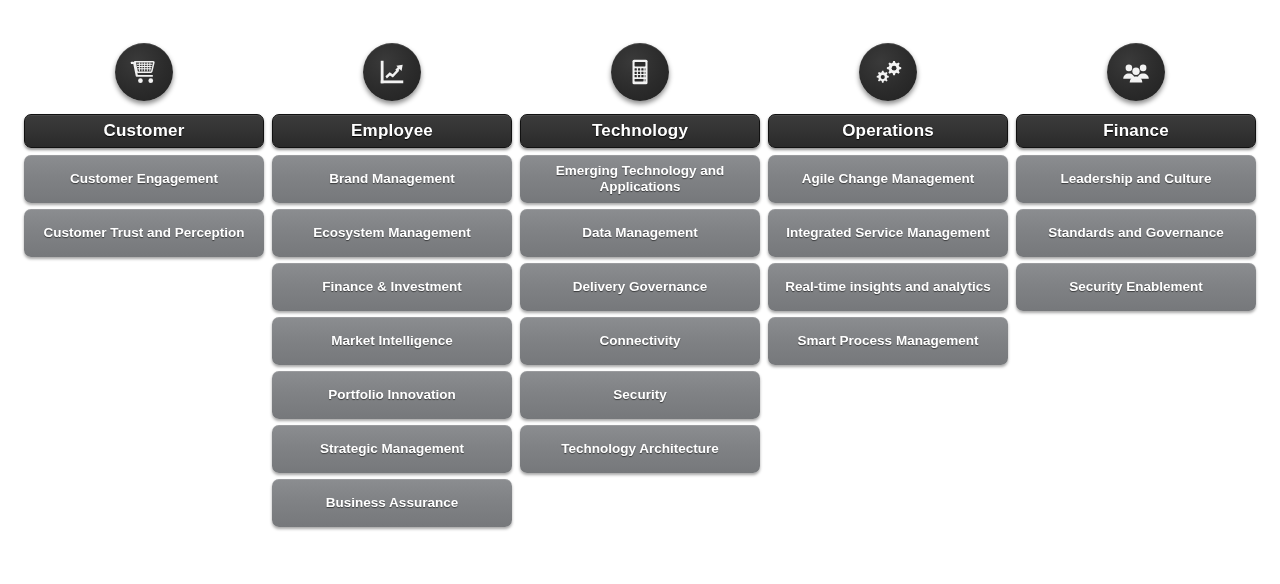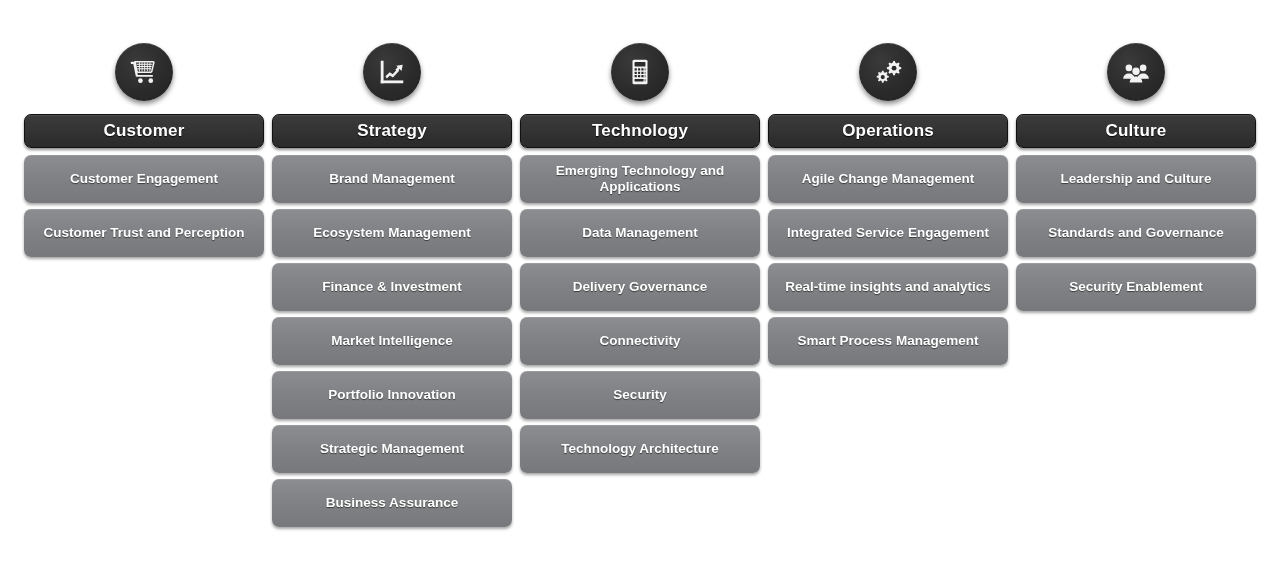--- a/index.html
+++ b/index.html
@@ -146,21 +146,21 @@
           <svg width="30" height="30" viewBox="0 0 32 32" aria-hidden="true">
             <g fill="#f2f2f2">
               <rect x="4" y="4" width="3" height="24"></rect>
               <rect x="4" y="25" width="24" height="3"></rect>
               <path d="M9 20.5 l4.6 -4.3 l3.1 2.1 l5.1 -5.4 l1.9 1.8 l-6.8 7.2 l-3.1 -2.1 l-3.3 3.1 z"></path>
               <path d="M20.6 9.4 L27.4 8.2 L26.2 15 l-2.1 -2.2 l-2.6 2.7 l-2.0 -1.9 l2.6 -2.8 z"></path>
             </g>
           </svg>
         </div>
       </div>
-      <div class="col-header">Strategy</div>
+      <div class="col-header">Employee</div>
       <div class="cells">
         <div class="cell">Brand Management</div>
         <div class="cell">Ecosystem Management</div>
         <div class="cell">Finance &amp; Investment</div>
         <div class="cell">Market Intelligence</div>
         <div class="cell">Portfolio Innovation</div>
         <div class="cell">Strategic Management</div>
         <div class="cell">Business Assurance</div>
       </div>
     </div>
@@ -212,42 +212,42 @@
               <circle cx="22.45" cy="11.93" r="2.6" fill="#2b2b2b"></circle>
               <path d="M9.6 14.6 l1.6 0 l0.38 1.73 a5.2 5.2 0 0 1 1.3 0.54 l1.5 -0.95 l1.13 1.13 l-0.95 1.5 a5.2 5.2 0 0 1 0.54 1.3 l1.73 0.38 l0 1.6 l-1.73 0.38 a5.2 5.2 0 0 1 -0.54 1.3 l0.95 1.5 l-1.13 1.13 l-1.5 -0.95 a5.2 5.2 0 0 1 -1.3 0.54 l-0.38 1.73 l-1.6 0 l-0.38 -1.73 a5.2 5.2 0 0 1 -1.3 -0.54 l-1.5 0.95 l-1.13 -1.13 l0.95 -1.5 a5.2 5.2 0 0 1 -0.54 -1.3 l-1.73 -0.38 l0 -1.6 l1.73 -0.38 a5.2 5.2 0 0 1 0.54 -1.3 l-0.95 -1.5 l1.13 -1.13 l1.5 0.95 a5.2 5.2 0 0 1 1.3 -0.54 z"></path>
               <circle cx="10.4" cy="21.43" r="2.2" fill="#2b2b2b"></circle>
             </g>
           </svg>
         </div>
       </div>
       <div class="col-header">Operations</div>
       <div class="cells">
         <div class="cell two-line">Agile Change Management</div>
-        <div class="cell two-line">Integrated Service Engagement</div>
+        <div class="cell two-line">Integrated Service Management</div>
         <div class="cell two-line">Real-time insights and analytics</div>
         <div class="cell two-line">Smart Process Management</div>
       </div>
     </div>
 
     <div class="column">
       <div class="icon-wrap">
         <div class="icon-disc">
           <svg width="30" height="30" viewBox="0 0 32 32" aria-hidden="true">
             <g fill="#f2f2f2">
               <circle cx="8.4" cy="11.6" r="3.5"></circle>
               <path d="M2.4 23.2 c0 -3.4 2.7 -5.6 6.0 -5.6 c3.3 0 6.0 2.2 6.0 5.6 z"></path>
               <circle cx="23.6" cy="11.6" r="3.5"></circle>
               <path d="M17.6 23.2 c0 -3.4 2.7 -5.6 6.0 -5.6 c3.3 0 6.0 2.2 6.0 5.6 z"></path>
               <circle cx="16" cy="15.2" r="3.9"></circle>
               <path d="M9.3 27.2 c0 -3.8 3.0 -6.3 6.7 -6.3 c3.7 0 6.7 2.5 6.7 6.3 z"></path>
             </g>
           </svg>
         </div>
       </div>
-      <div class="col-header">Culture</div>
+      <div class="col-header">Finance</div>
       <div class="cells">
         <div class="cell">Leadership and Culture</div>
         <div class="cell two-line">Standards and Governance</div>
         <div class="cell">Security Enablement</div>
       </div>
     </div>
 
   </div>
 </div>
 

